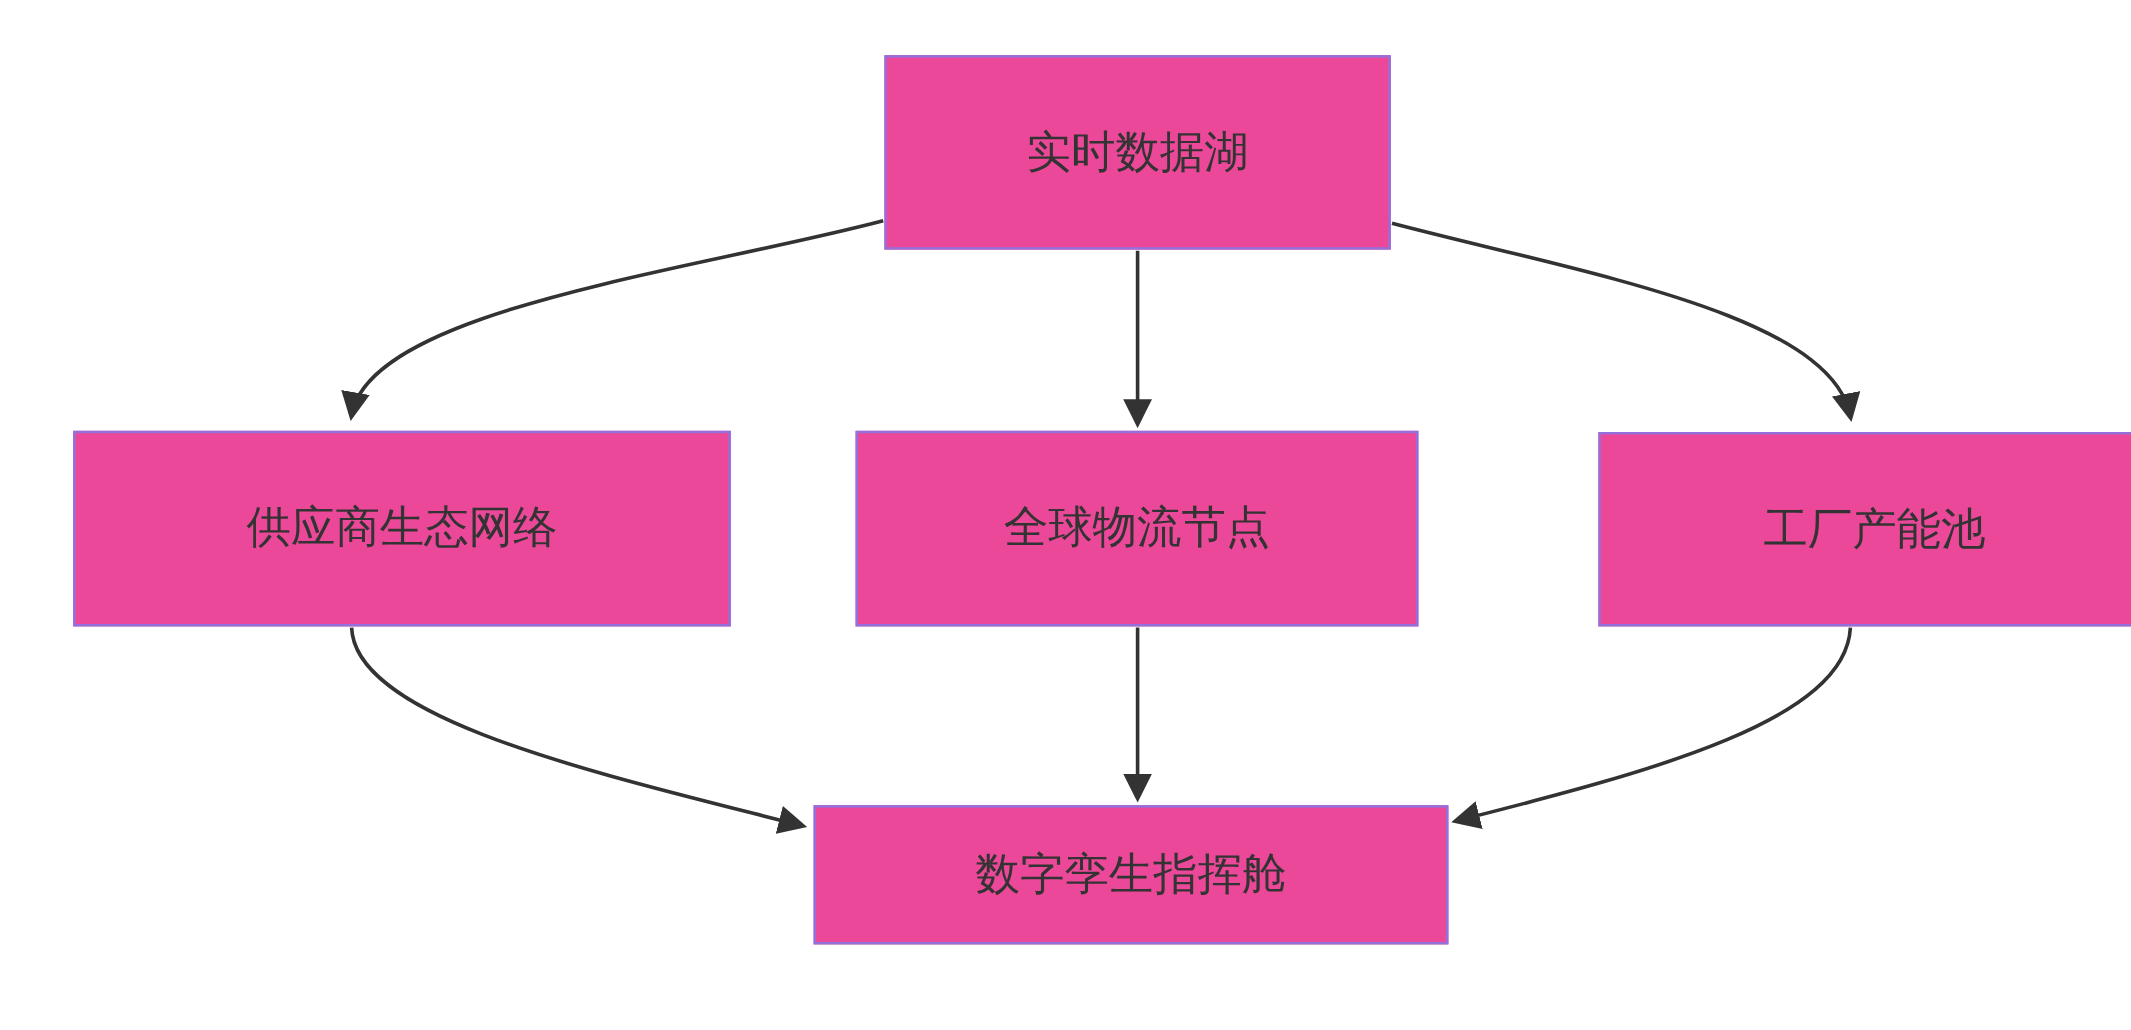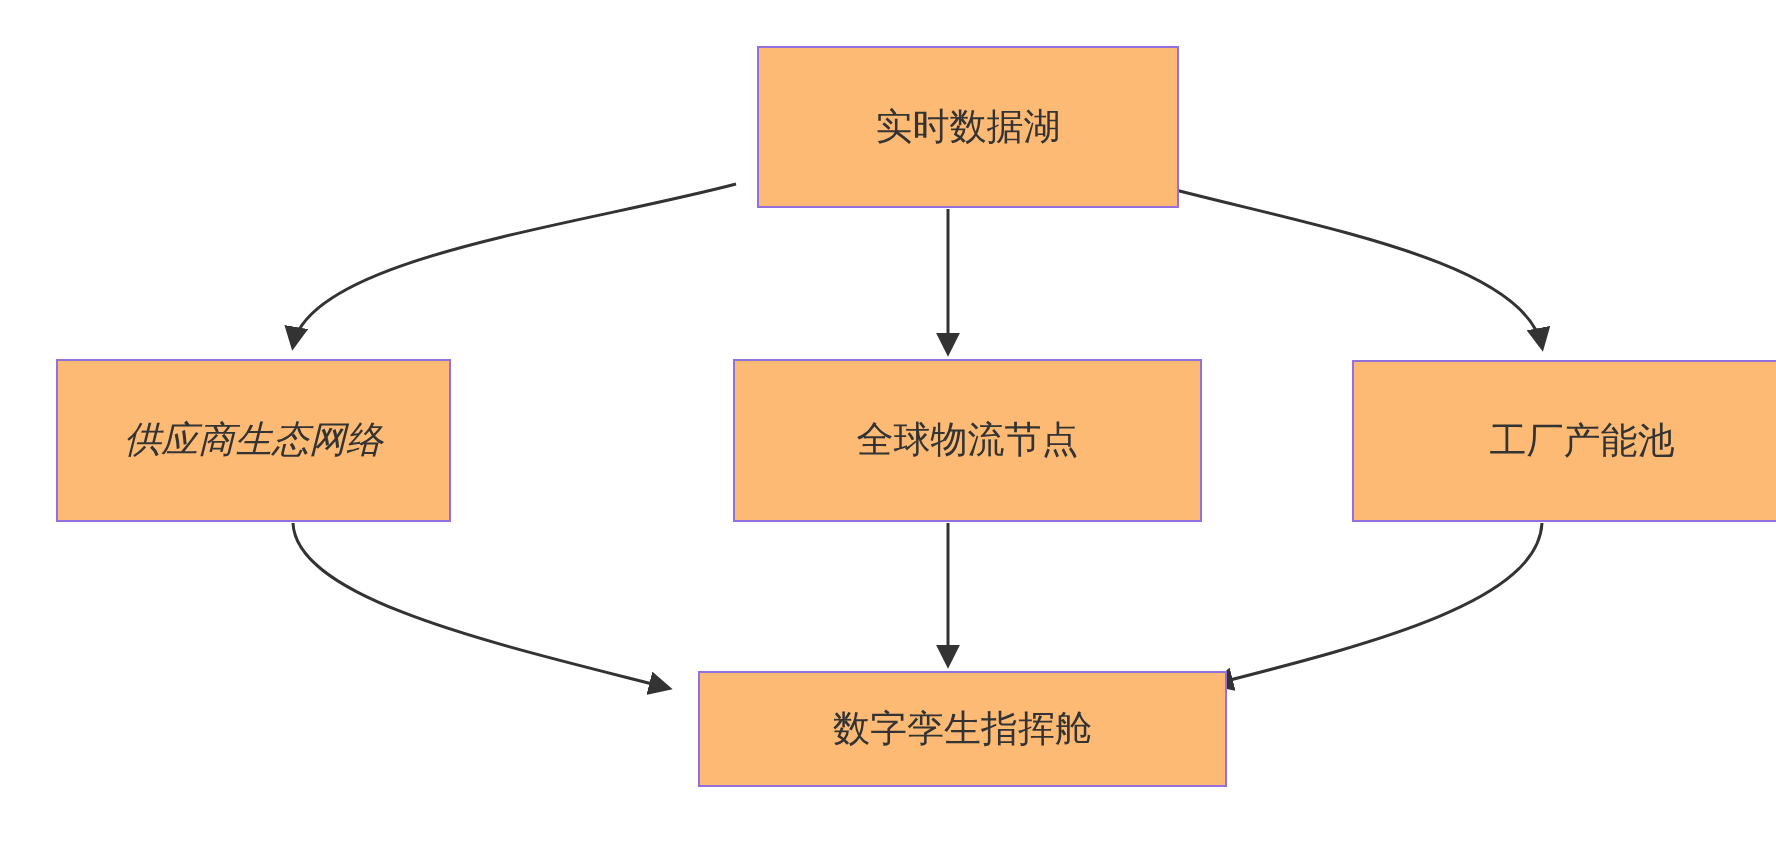--- a/index.html
+++ b/index.html
@@ -23,34 +23,33 @@
     height: 858px;
   }
   .edge {
     fill: none;
     stroke: #333333;
     stroke-width: 3;
   }
   .node {
     position: absolute;
     box-sizing: border-box;
-    background: #fdba74;
+    background: #ec4899;
     border: 2.5px solid #9370DB;
     color: #333333;
     display: flex;
     align-items: center;
     justify-content: center;
     font-size: 37px;
     line-height: 1.2;
     text-align: right;
     white-space: nowrap;
-    margin-left: 20px;
   }
   .node-lake      { left: 737px;  top: 46px;  width: 422px; height: 162px; }
-  .node-supplier  { left: 36px;   top: 359px; width: 395px; height: 163px; font-style: italic; }
+  .node-supplier  { left: 61px;   top: 359px; width: 548px; height: 163px; }
   .node-logistics { left: 713px;  top: 359px; width: 469px; height: 163px; }
   .node-factory   { left: 1332px; top: 360px; width: 460px; height: 162px; }
   .node-twin      { left: 678px;  top: 671px; width: 529px; height: 116px; }
 </style>
 </head>
 <body>
 
 <div id="canvas">
 
   <svg id="edge-layer" viewBox="0 0 1776 858" xmlns="http://www.w3.org/2000/svg">

